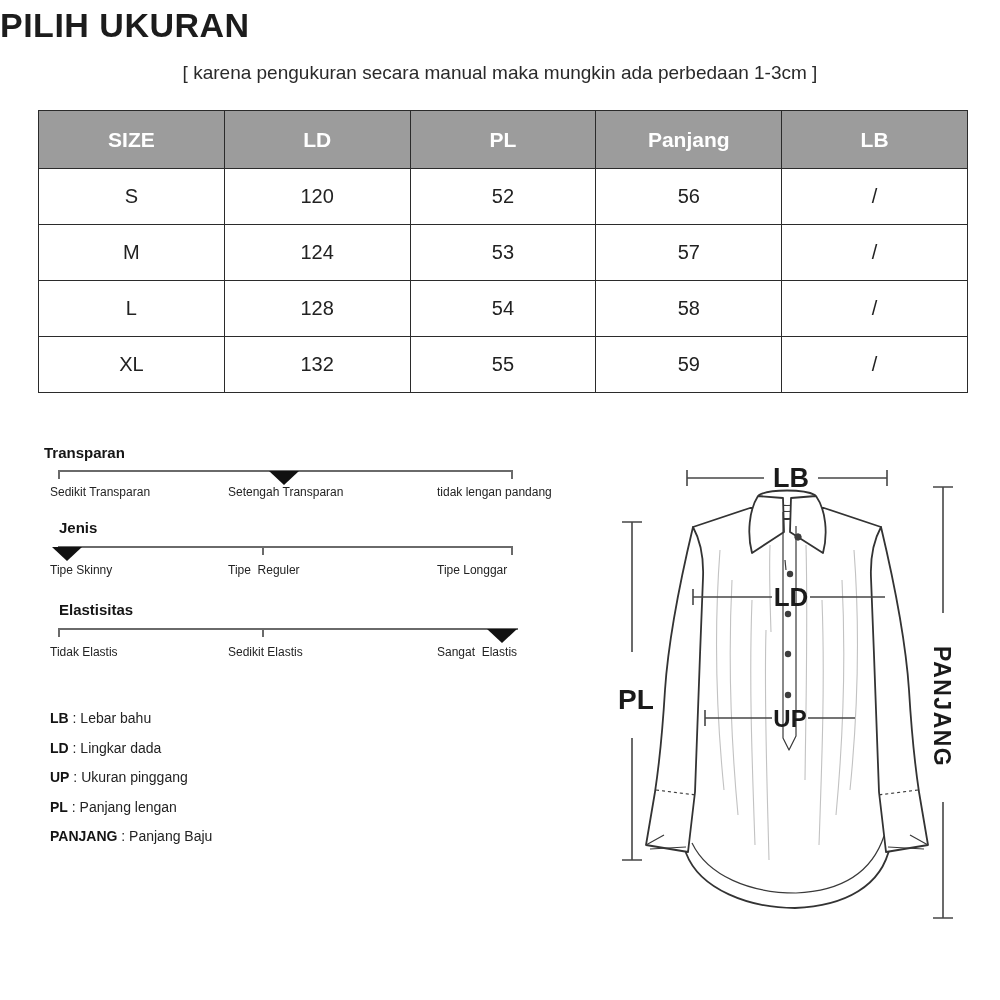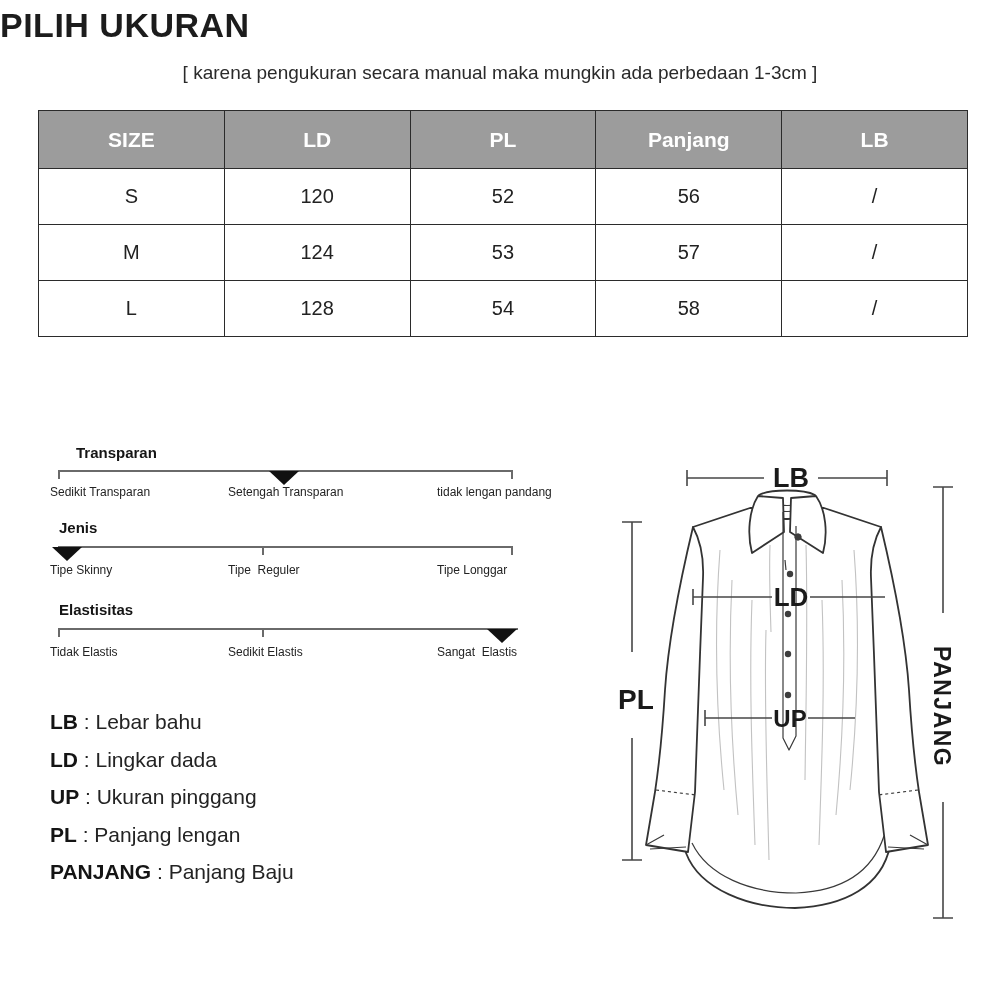--- a/index.html
+++ b/index.html
@@ -21,21 +21,21 @@
   
   .scale-title{position:absolute;font-size:15px;font-weight:bold;color:#151515;}
   .scale-line{position:absolute;height:2px;background:#6a6a6a;}
   .scale-line .tick{position:absolute;top:1px;width:2px;height:8px;background:#6a6a6a;}
   .marker{position:absolute;width:0;height:0;border-left:15px solid transparent;
           border-right:15px solid transparent;border-top:14px solid #111;}
   .scale-label{position:absolute;font-size:12px;color:#232323;white-space:pre;}
 
   
   .legend{position:absolute;left:50px;top:710px;display:flex;flex-direction:column;gap:13.5px;
-          font-size:21px;color:#232323;}
+          font-size:14px;color:#232323;}
   .legend b{font-weight:bold;color:#141414;}
 
   
   .diagram{position:absolute;left:600px;top:450px;width:390px;height:535px;}
   .dim{stroke:#474747;stroke-width:1.6;fill:none;}
   .outline{stroke:#333;stroke-width:1.8;fill:#ffffff;stroke-linejoin:round;}
   .detail{stroke:#3a3a3a;stroke-width:1.2;fill:none;stroke-linejoin:round;}
   .wrinkle{stroke:#c2c2c2;stroke-width:1.1;fill:none;}
   .dimtext{fill:#1a1a1a;font-family:"Liberation Sans",sans-serif;font-weight:bold;}
 </style>
@@ -72,24 +72,31 @@
         <td>57</td>
         <td>/</td>
       </tr>
       <tr>
         <td>L</td>
         <td>128</td>
         <td>54</td>
         <td>58</td>
         <td>/</td>
       </tr>
+      <tr>
+        <td>XL</td>
+        <td>132</td>
+        <td>55</td>
+        <td>59</td>
+        <td>/</td>
+      </tr>
     </tbody>
   </table>
 
-  <div class="scale-title" style="left:76px;top:444px;">Transparan</div>
+  <div class="scale-title" style="left:44px;top:444px;">Transparan</div>
   <div class="scale-line" style="left:58px;top:470px;width:455px;">
     <span class="tick" style="left:0;"></span>
     <span class="tick" style="left:453px;"></span>
   </div>
   <div class="marker" style="left:269px;top:471px;"></div>
   <div class="scale-label" style="left:50px;top:485px;">Sedikit Transparan</div>
   <div class="scale-label" style="left:228px;top:485px;">Setengah Transparan</div>
   <div class="scale-label" style="left:437px;top:485px;">tidak lengan pandang</div>
 
   <div class="scale-title" style="left:59px;top:519px;">Jenis</div>

